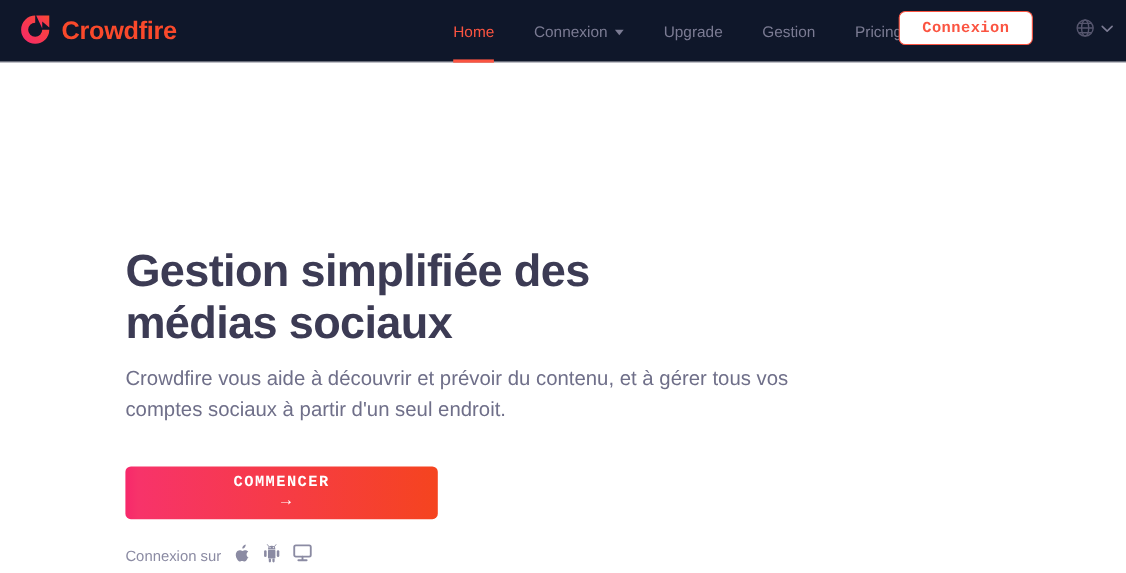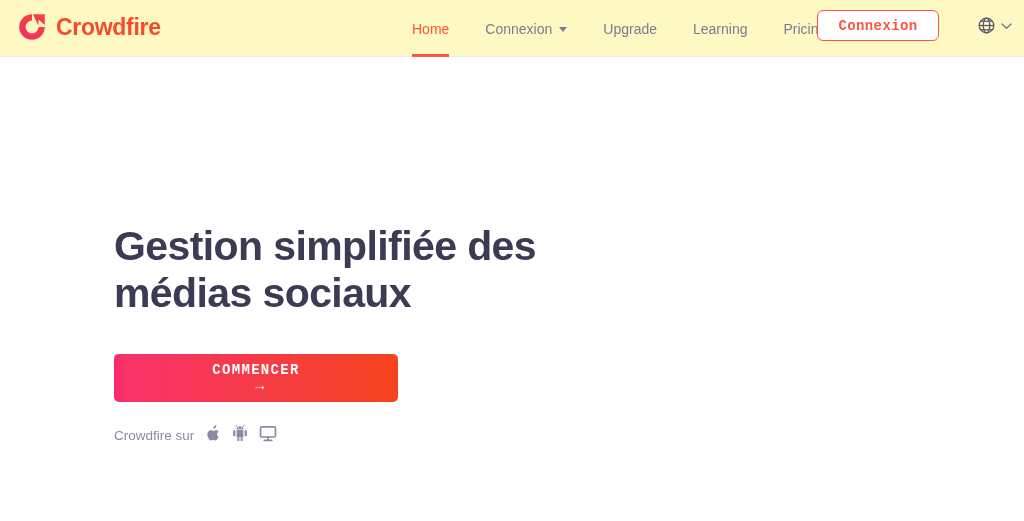--- a/index.html
+++ b/index.html
@@ -12,21 +12,21 @@
     background: #ffffff;
     font-family: "Liberation Sans", sans-serif;
     overflow: hidden;
     -webkit-font-smoothing: antialiased;
   }
 
   
   .header {
     position: relative;
     height: 57px;
-    background: #fef9c3;
+    background: #0f172a;
     border-bottom: 1px solid #eceaee;
     display: flex;
     align-items: center;
     box-sizing: border-box;
   }
 
   .brand {
     display: flex;
     align-items: center;
     position: absolute;
@@ -214,21 +214,21 @@
       <span>Home</span>
     </div>
     <div class="nav-item">
       <span>Connexion</span>
       <span class="caret"></span>
     </div>
     <div class="nav-item">
       <span>Upgrade</span>
     </div>
     <div class="nav-item">
-      <span>Learning</span>
+      <span>Gestion</span>
     </div>
     <div class="nav-item">
       <span>Pricing</span>
     </div>
   </nav>
 
   <div class="login-btn">
     <span>Connexion</span>
   </div>
 
@@ -247,28 +247,29 @@
         <polyline points="1,2 5.5,6.3 10,2"></polyline>
       </svg>
     </span>
   </div>
 </div>
 
 <main class="hero">
 
   <h1 class="hero-title">Gestion simplifiée des médias sociaux</h1>
 
+  <p class="hero-sub">Crowdfire vous aide à découvrir et prévoir du contenu, et à gérer tous vos comptes sociaux à partir d'un seul endroit.</p>
 
   <button class="cta-btn">
     <span>COMMENCER</span>
     <span class="cta-arrow">→</span>
   </button>
 
   <div class="avail">
-    <span class="avail-label">Crowdfire sur</span>
+    <span class="avail-label">Connexion sur</span>
 
     <span class="avail-icon">
       <svg width="15" height="18" viewBox="0 0 16 19" fill="#8b8ba3">
         <path d="M13.2 13.9c-.3.7-.5 1-.9 1.6-.6.9-1.4 2-2.4 2-.9 0-1.1-.6-2.3-.6-1.2 0-1.5.6-2.4.6-1 0-1.7-1-2.3-1.9-1.7-2.6-1.9-5.6-.8-7.2.8-1.1 2-1.8 3.1-1.8s1.9.6 2.8.6c.9 0 1.5-.6 2.8-.6 1 0 2 .5 2.7 1.5-2.4 1.3-2 4.7.6 5.8z"></path>
         <path d="M10.3 3.6c.5-.7.9-1.6.7-2.6-.8.1-1.8.6-2.4 1.3-.5.6-1 1.6-.8 2.5.9.1 1.9-.4 2.5-1.2z"></path>
       </svg>
     </span>
 
     <span class="avail-icon">
       <svg width="16" height="18" viewBox="0 0 18 20" fill="#8b8ba3">

